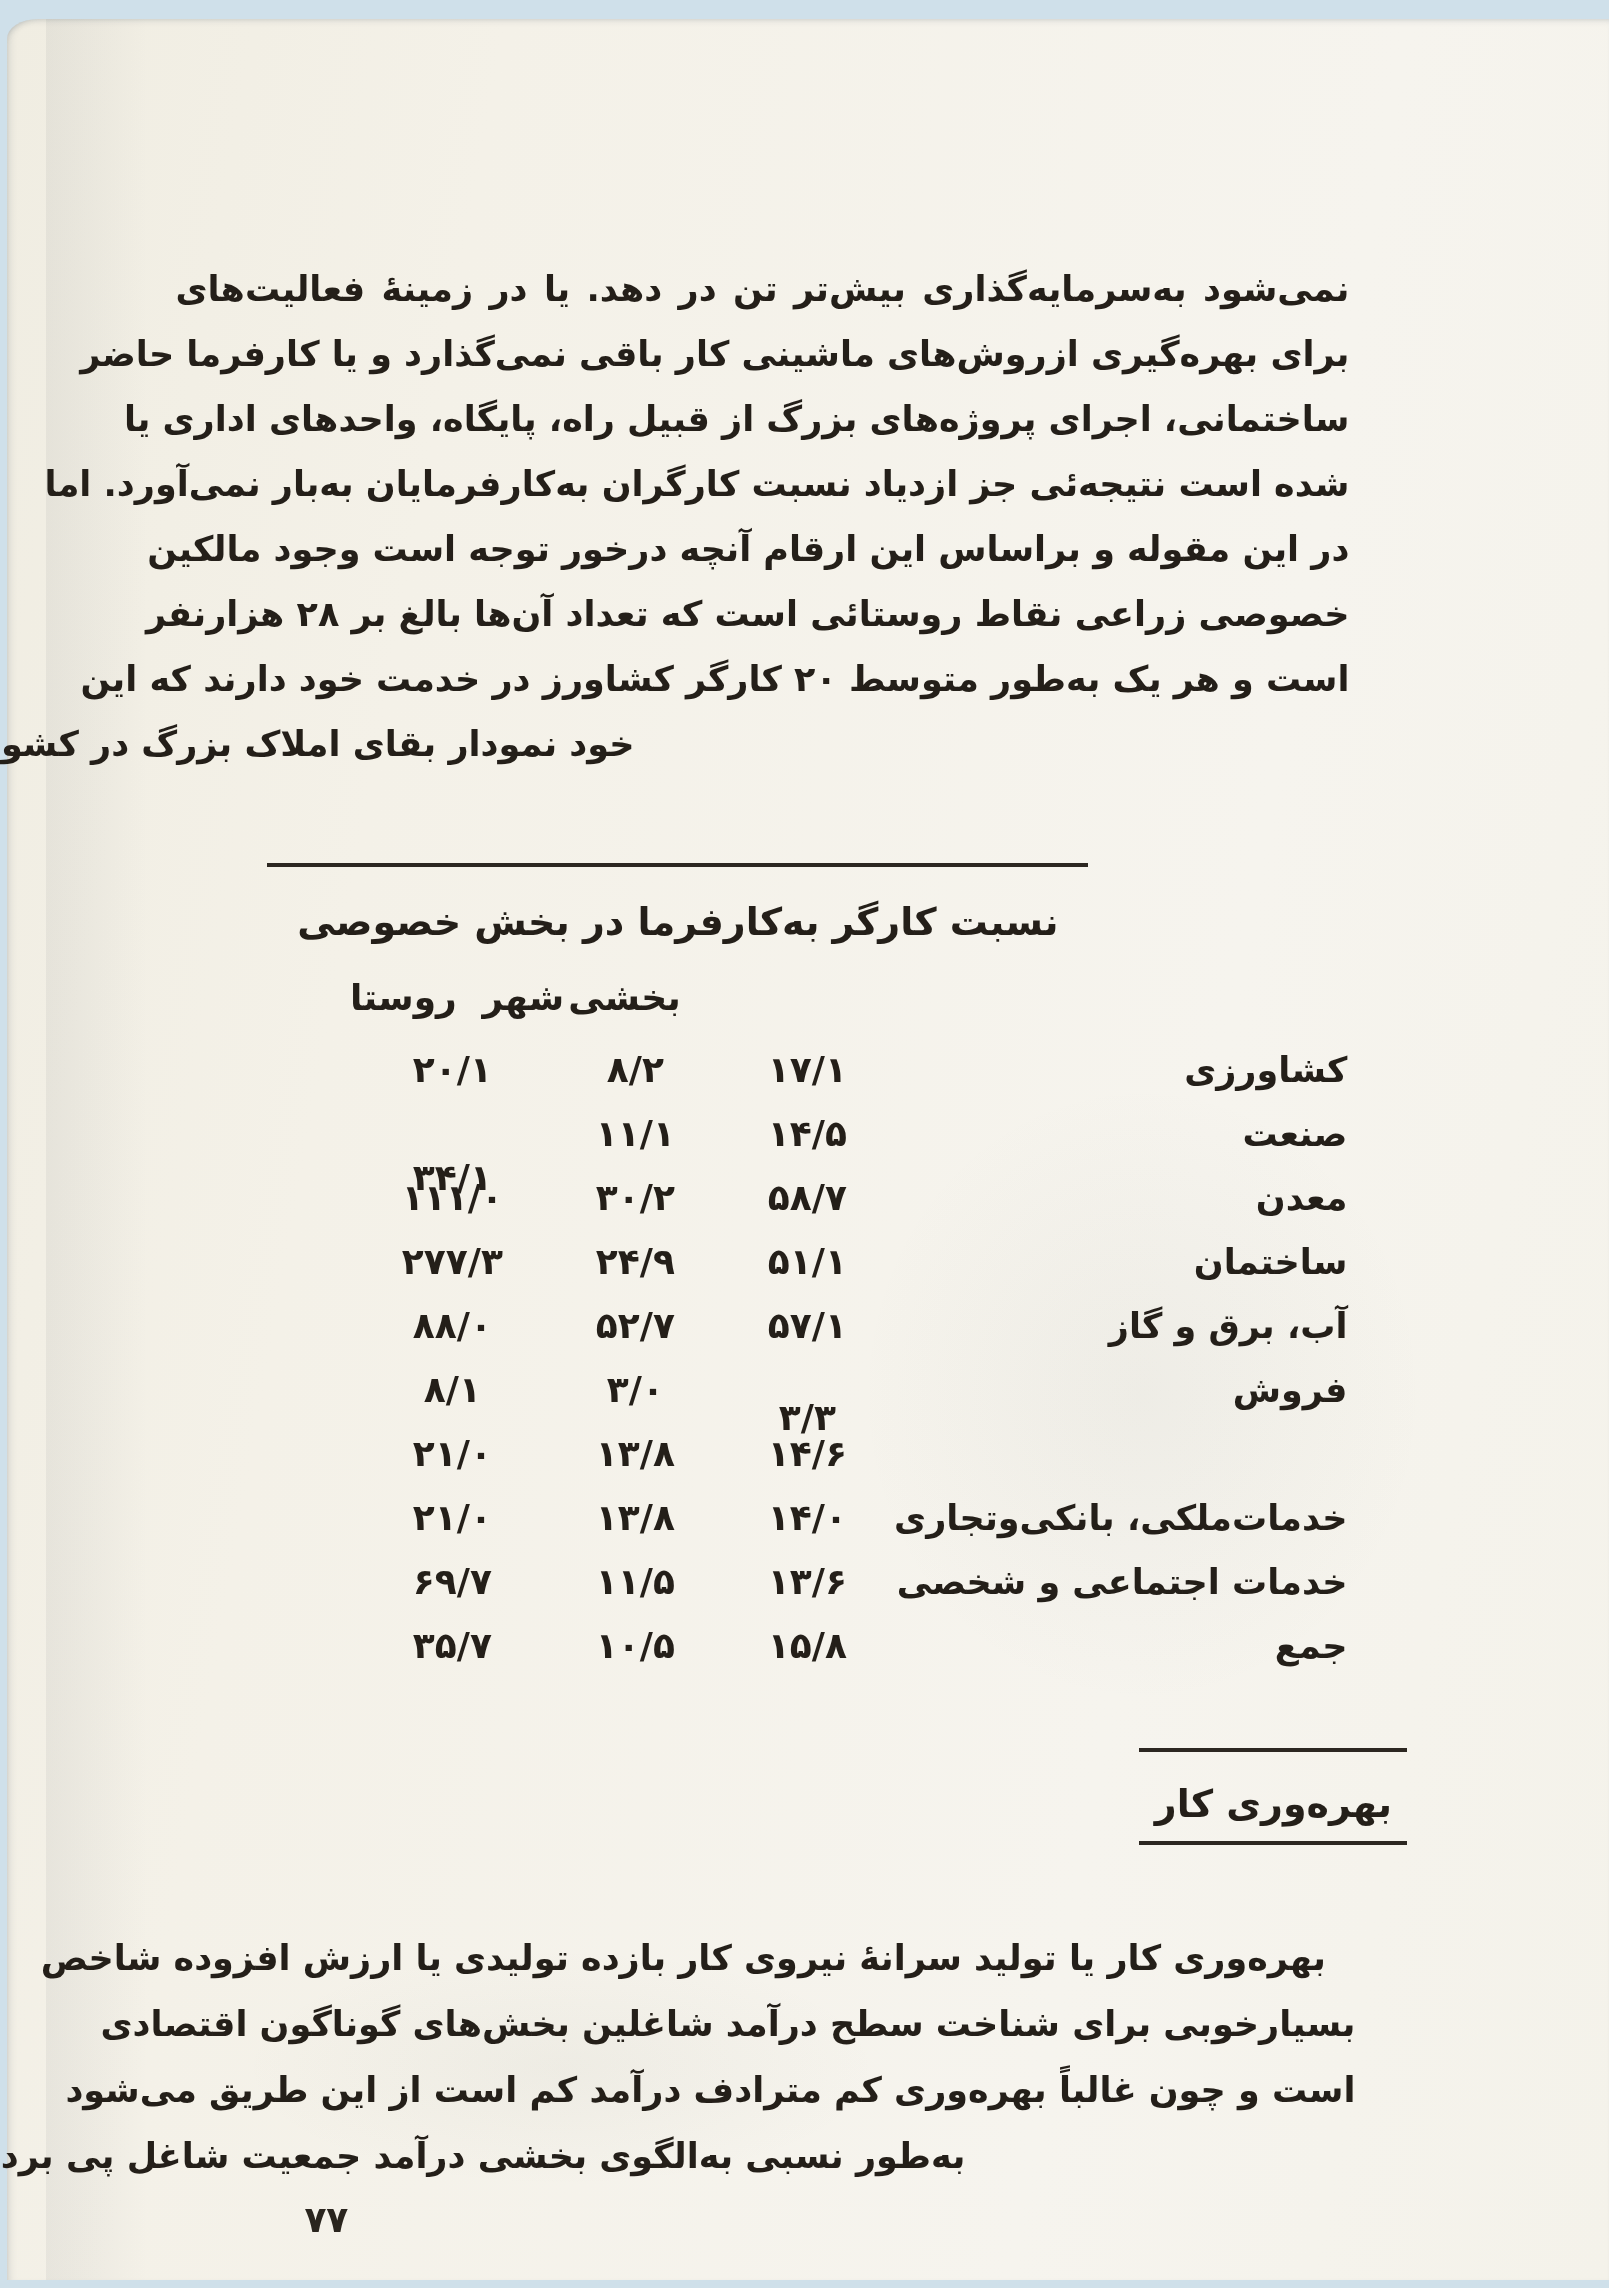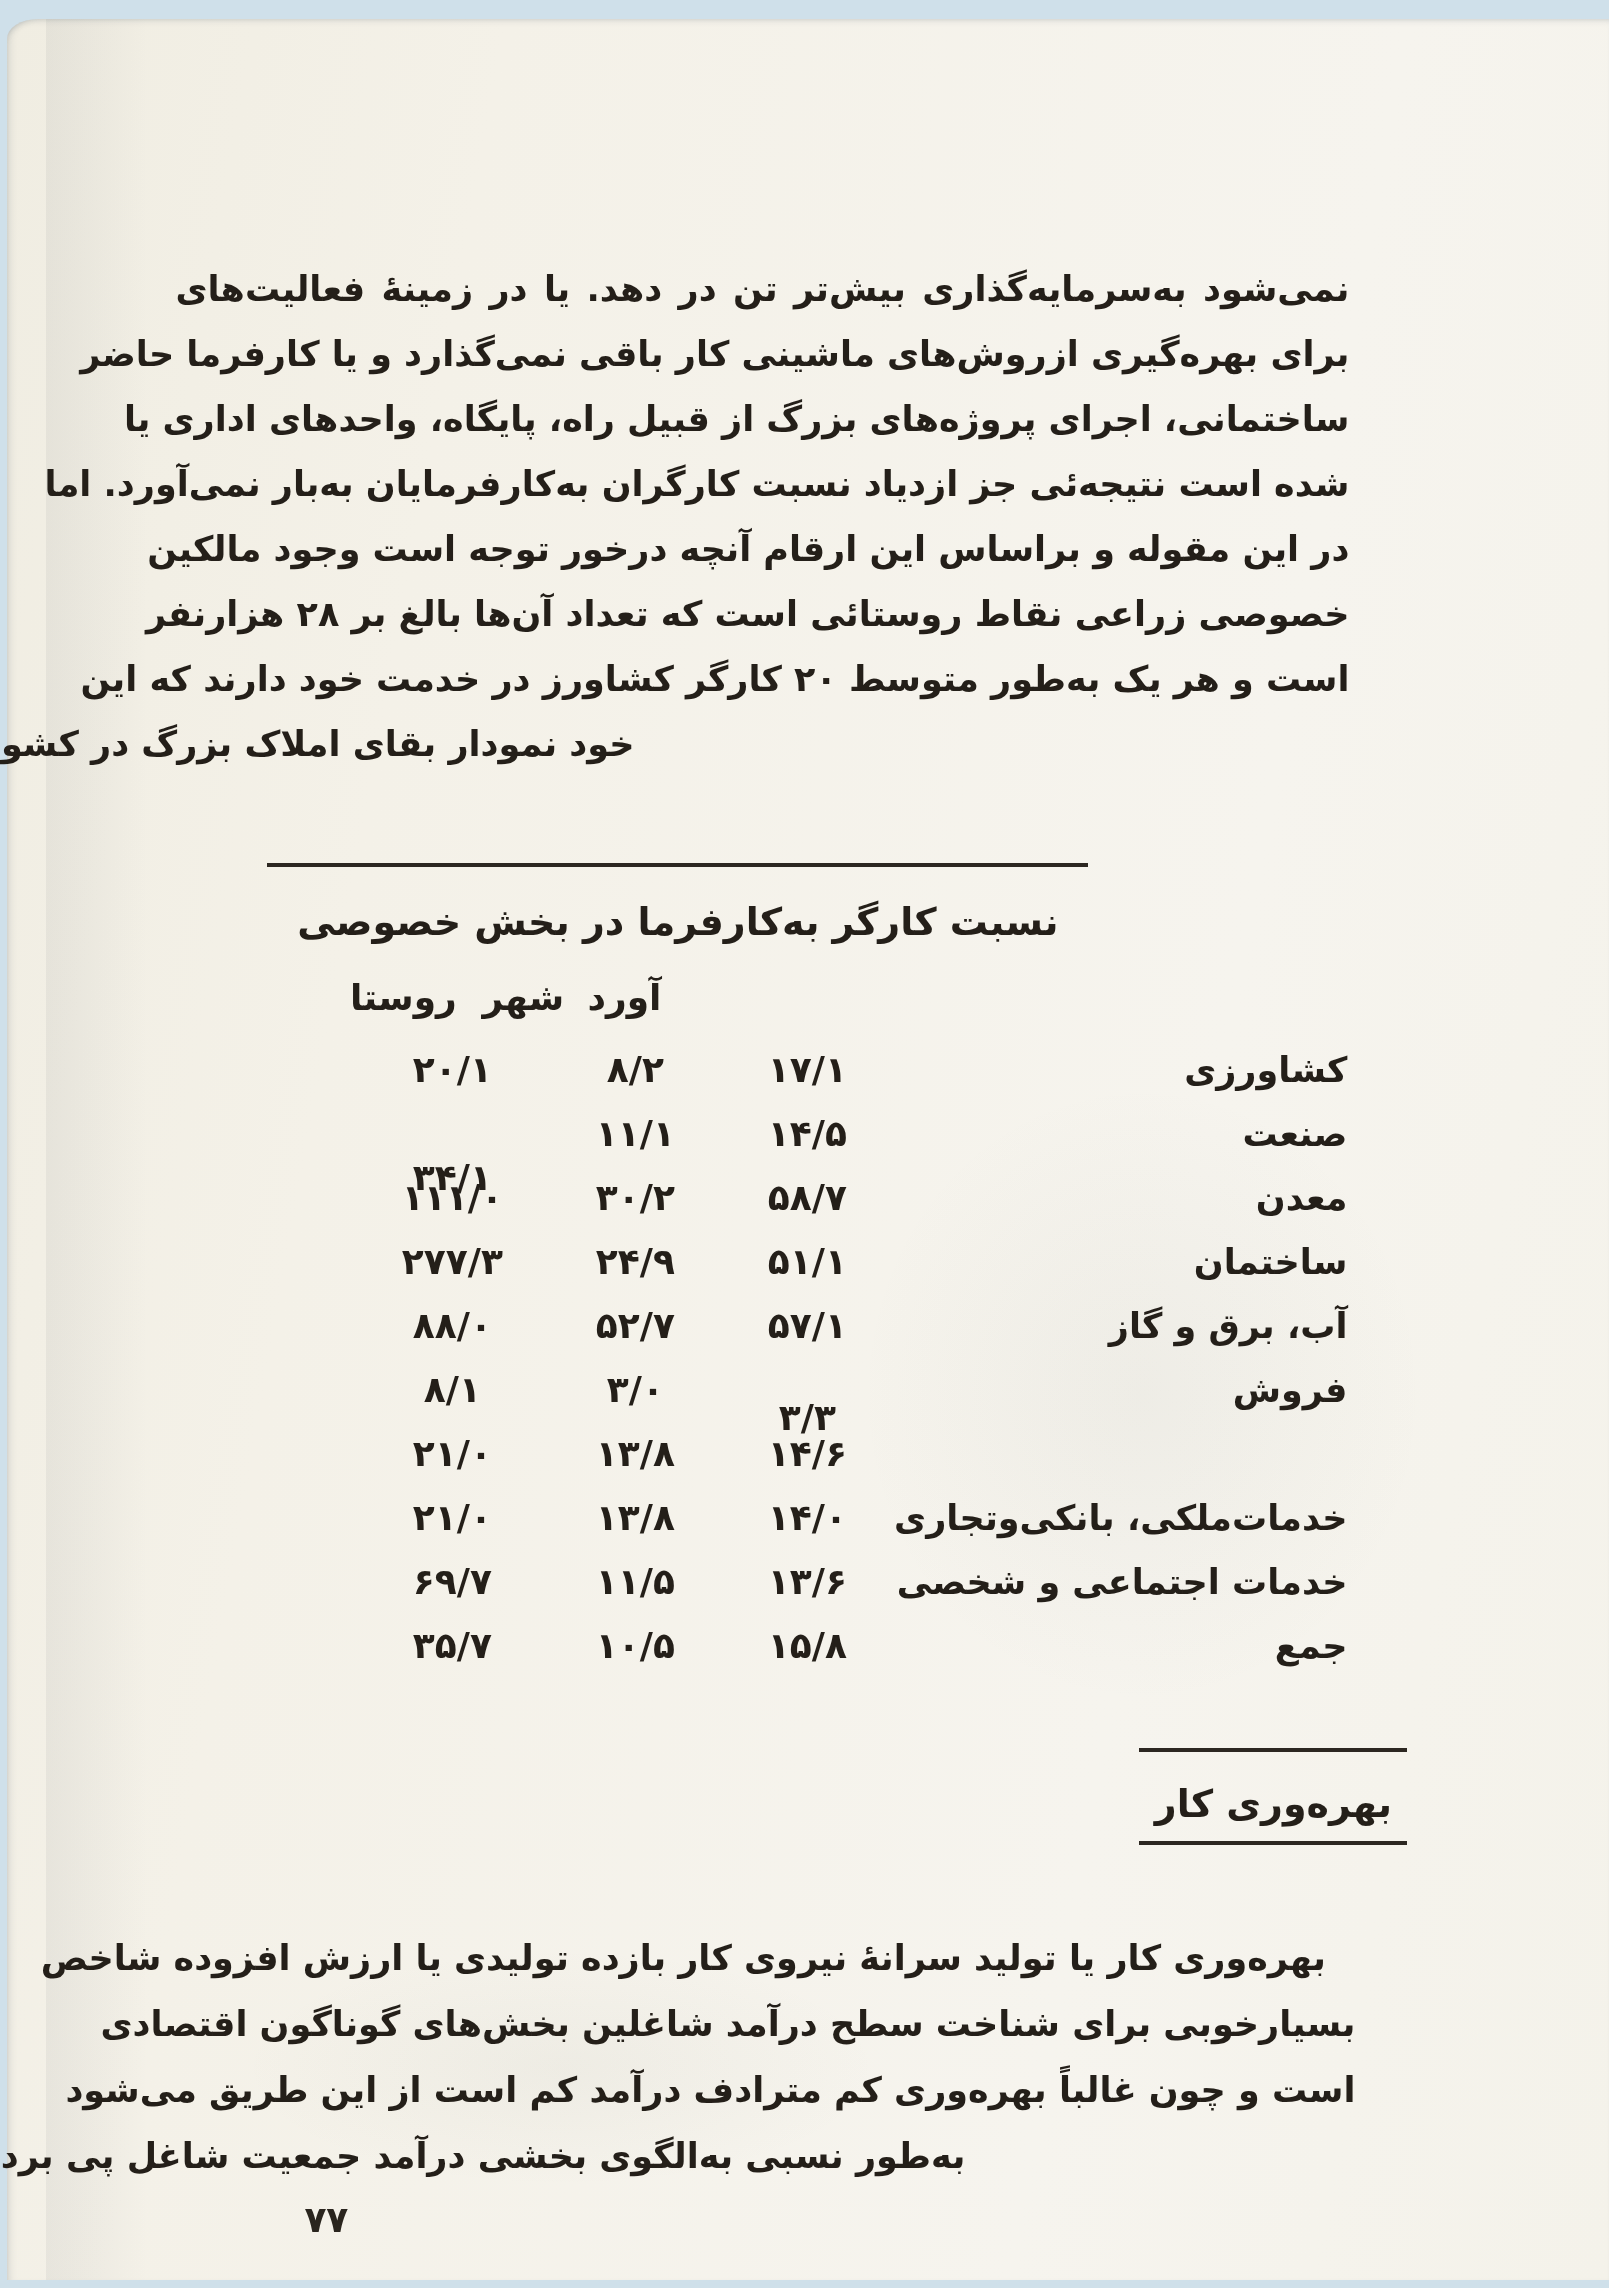--- a/index.html
+++ b/index.html
@@ -77,21 +77,21 @@
     <div class="jline">در این مقوله و براساس این ارقام آنچه درخور توجه است وجود مالکین</div>
     <div class="jline">خصوصی زراعی نقاط روستائی است که تعداد آن‌ها بالغ بر ۲۸ هزارنفر</div>
     <div class="jline">است و هر یک به‌طور متوسط ۲۰ کارگر کشاورز در خدمت خود دارند که این</div>
     <div class="lastline" style="margin-right:715px;">خود نمودار بقای املاک بزرگ در کشور است.</div>
   </div>
 
   <div class="rule" style="left:260px;top:844px;width:821px;"></div>
 
   <div class="table-title">نسبت کارگر به‌کارفرما در بخش خصوصی</div>
 
-  <span class="hdr" style="left:617px;">آورد</span>
+  <span class="hdr" style="left:617px;">بخشی</span>
   <span class="hdr" style="left:516px;">شهر</span>
   <span class="hdr" style="left:396px;">روستا</span>
 
   <div>
       <div class="trow" style="top: 1026px;">
         <div class="rowlabel">کشاورزی</div>
         <div class="num" style="left: 800px;">۱۷/۱</div>
         <div class="num" style="left: 628px;">۸/۲</div>
         <div class="num" style="left: 445px;">۲۰/۱</div>
       </div>

